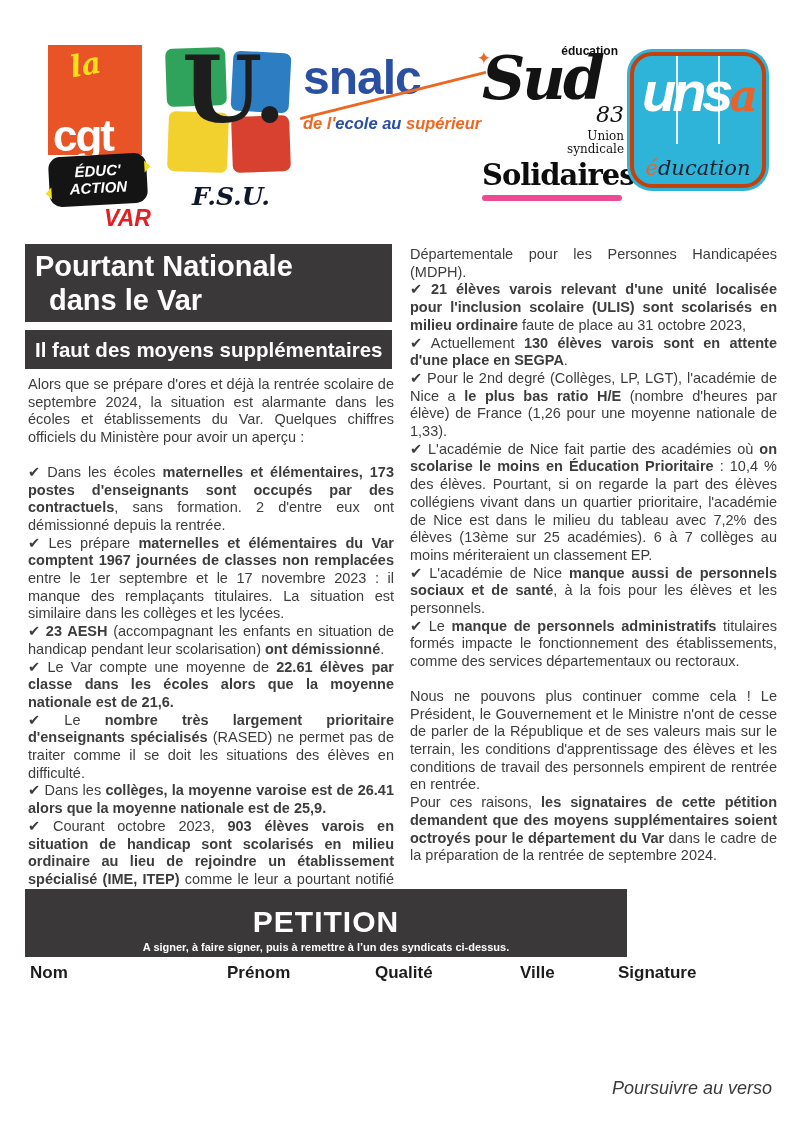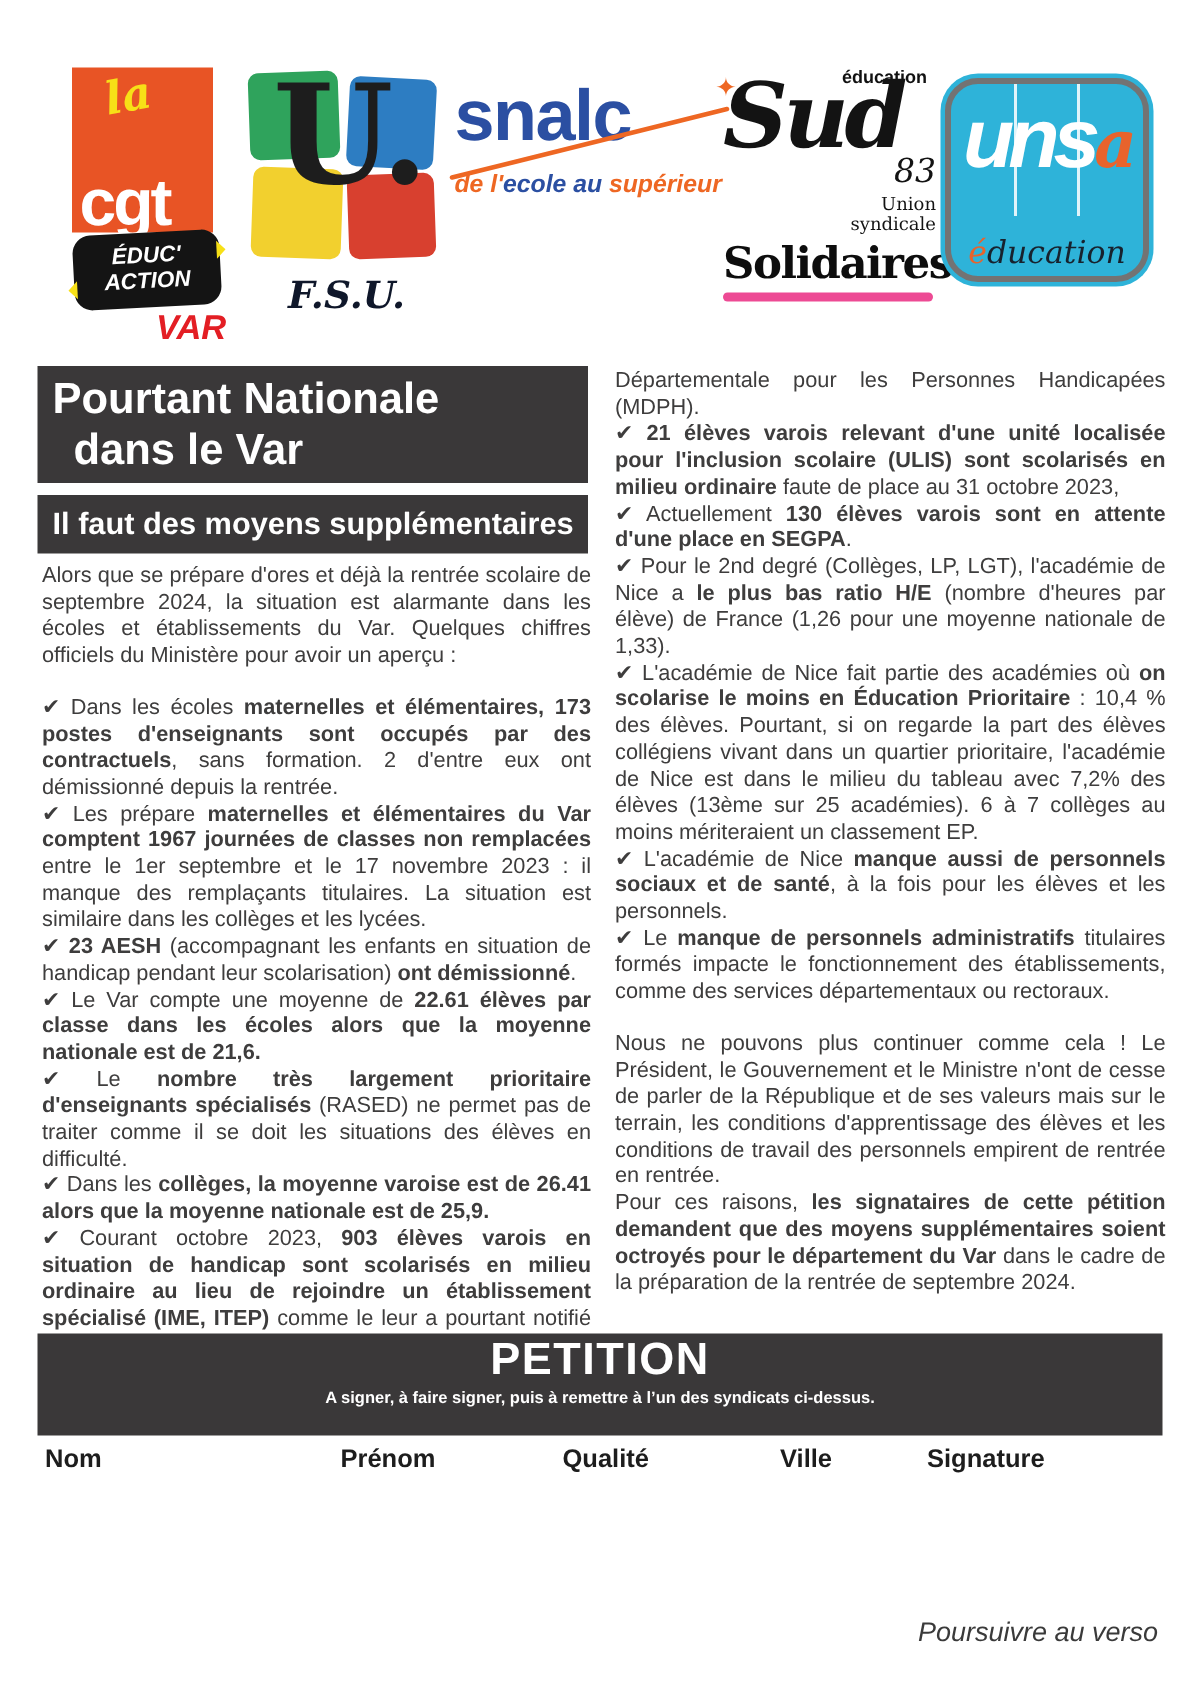--- a/index.html
+++ b/index.html
@@ -58,21 +58,21 @@
   .sud-union{position:absolute;top:86px;right:0;text-align:right;font-family:"DejaVu Serif",serif;
              font-size:12px;line-height:13px;color:#131313;}
   .sud-solidaires{position:absolute;bottom:12px;left:0;font-family:"DejaVu Serif",serif;
                   font-weight:bold;font-size:29px;letter-spacing:-1px;color:#0d0d0d;}
   .sud-underline{position:absolute;bottom:3px;left:0;width:140px;height:6px;background:#ed4a94;
                  border-radius:3px;}
 
   
   .logo-unsa{left:630px;top:52px;width:138px;height:138px;}
   .unsa-square{position:relative;width:128px;height:128px;background:#2eb3d9;border-radius:22px;
-               border:4px solid #737373;box-shadow:0 0 0 3px #2eb3d9;overflow:hidden;}
+               border:4px solid #c2410c;box-shadow:0 0 0 3px #2eb3d9;overflow:hidden;}
   .unsa-line{position:absolute;top:0;width:2px;height:88px;background:rgba(255,255,255,.85);}
   .unsa-line.l1{left:42px;} .unsa-line.l2{left:84px;}
   .unsa-letters{position:absolute;top:8px;left:0;right:0;text-align:center;color:#fff;
                 font-size:56px;font-weight:bold;font-style:italic;letter-spacing:-4px;line-height:1;}
   .unsa-letters .accent{color:#e8632c;font-family:"DejaVu Serif",serif;font-size:44px;}
   .unsa-education{position:absolute;bottom:4px;width:100%;text-align:center;
                   font-family:"DejaVu Serif",serif;font-style:italic;font-size:21px;color:#17222e;}
   .unsa-education::first-letter{color:#e8632c;}
 
   
@@ -86,22 +86,22 @@
 
   
   .col{position:absolute;font-size:14.5px;line-height:17.7px;text-align:justify;color:#3e3d3d;}
   .col-left{left:28px;top:376px;width:366px;}
   .col-right{left:410px;top:246px;width:367px;}
   .para{margin:0;}
   .para.gap{margin-top:17px;}
   .b{font-weight:bold;}
 
   
-  .petition-banner{position:absolute;left:25px;top:889px;width:750px;height:68px;background:#3a3839;
-                   color:#fff;text-align:center;box-sizing:border-box;padding-top:2px;}
+  .petition-banner{position:absolute;left:25px;top:889px;width:602px;height:68px;background:#3a3839;
+                   color:#fff;text-align:center;box-sizing:border-box;padding-top:17px;}
   .petition-title{font-weight:bold;font-size:30px;letter-spacing:1px;line-height:32px;}
   .petition-subtitle{font-weight:bold;font-size:11px;margin-top:3px;}
 
   .sign-header{position:absolute;left:25px;top:963px;width:750px;display:grid;
                grid-template-columns:197px 148px 145px 98px 1fr;
                font-weight:bold;font-size:17px;color:#1d1d1d;}
   .sign-header .cell{padding-left:5px;}
   .signature-area{position:absolute;left:25px;top:990px;width:750px;height:80px;}
 
   .footer-note{position:absolute;right:28px;top:1078px;font-style:italic;font-size:18px;color:#3a3a3a;}

